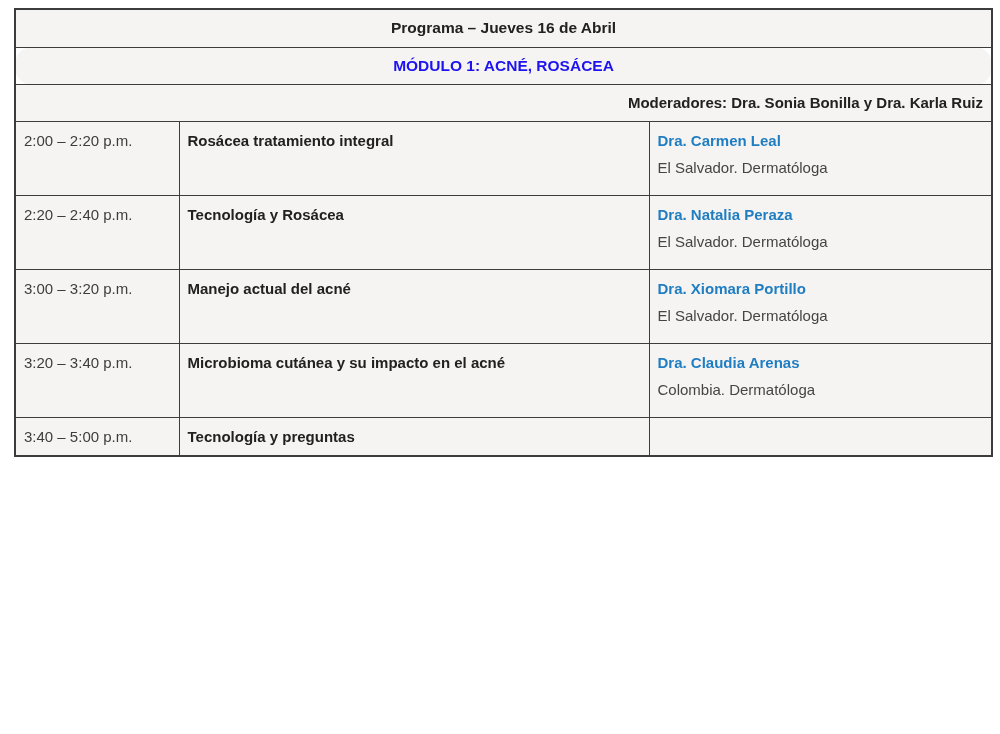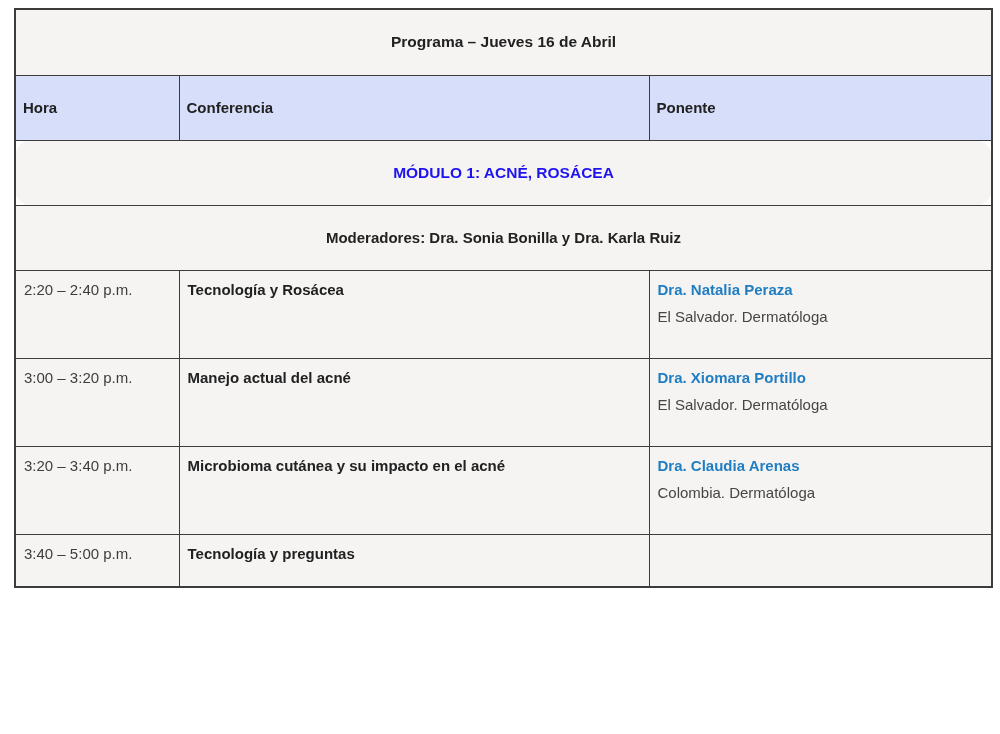--- a/index.html
+++ b/index.html
@@ -28,21 +28,21 @@
   table.program {
     border-collapse: collapse;
     table-layout: fixed;
     width: 977px;
     margin: 8px 0 0 14px;
     border: 2px solid var(--border);
   }
   table.program td, table.program th {
     border: 1.5px solid var(--border);
     background: var(--cell-bg);
-    padding: 23px 8px;
+    padding: 9px 8px;
     vertical-align: middle;
     line-height: 1.2;
     overflow: hidden;
   }
   col.c-hora { width: 164px; }
   col.c-conf { width: 470px; }
   col.c-ponente { width: 343px; }
 
   tr.r-title td {
     height: 36px;
@@ -62,21 +62,21 @@
   tr.r-module td {
     height: 35px;
     text-align: center;
     font-weight: bold;
     color: var(--module-text);
     font-size: 15.5px;
     border-radius: 17px;
   }
   tr.r-mods td {
     height: 36px;
-    text-align: center;
+    text-align: right;
     font-weight: bold;
     color: var(--text-strong);
   }
   tr.r-session td {
     vertical-align: top;
     padding-top: 10px;
   }
   tr.r-session.tall td { height: 64px; }
   tr.r-session.short td { height: 37px; }
   td.td-time {
@@ -103,32 +103,35 @@
   <table class="program">
     <colgroup>
       <col class="c-hora">
       <col class="c-conf">
       <col class="c-ponente">
     </colgroup>
     <tbody>
       <tr class="r-title">
         <td colspan="3">Programa – Jueves 16 de Abril</td>
       </tr>
-      <tr class="r-cols">
-        <th>Hora</th>
-        <th>Conferencia</th>
-        <th>Ponente</th>
-      </tr>
       <tr class="r-module">
         <td colspan="3">MÓDULO 1: ACNÉ, ROSÁCEA</td>
       </tr>
       <tr class="r-mods">
         <td colspan="3">Moderadores: Dra. Sonia Bonilla y Dra. Karla Ruiz</td>
       </tr>
 
+      <tr class="r-session tall">
+        <td class="td-time">2:00 – 2:20 p.m.</td>
+        <td class="td-conf">Rosácea tratamiento integral</td>
+        <td class="td-ponente">
+          <p class="speaker">Dra. Carmen Leal</p>
+          <p class="speaker-detail">El Salvador. Dermatóloga</p>
+        </td>
+      </tr>
 
       <tr class="r-session tall">
         <td class="td-time">2:20 – 2:40 p.m.</td>
         <td class="td-conf">Tecnología y Rosácea</td>
         <td class="td-ponente">
           <p class="speaker">Dra. Natalia Peraza</p>
           <p class="speaker-detail">El Salvador. Dermatóloga</p>
         </td>
       </tr>
 

